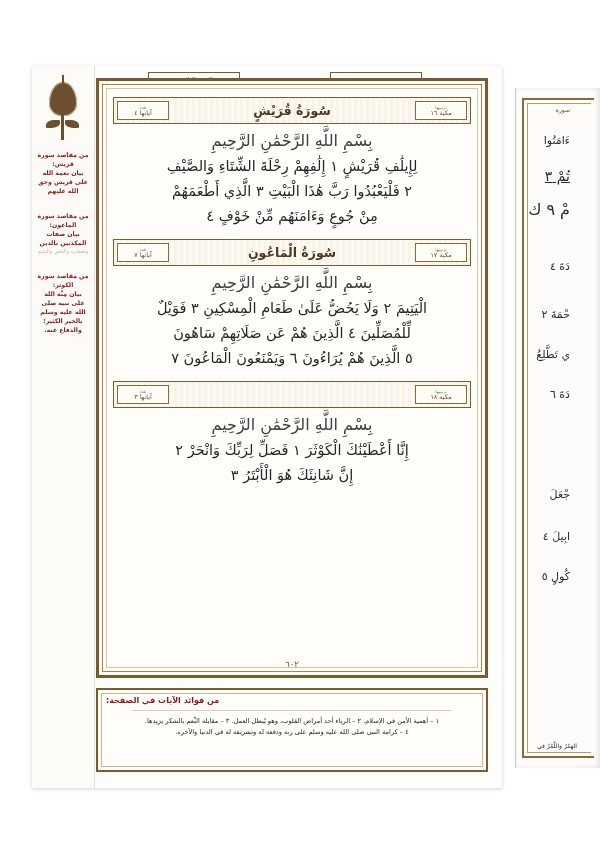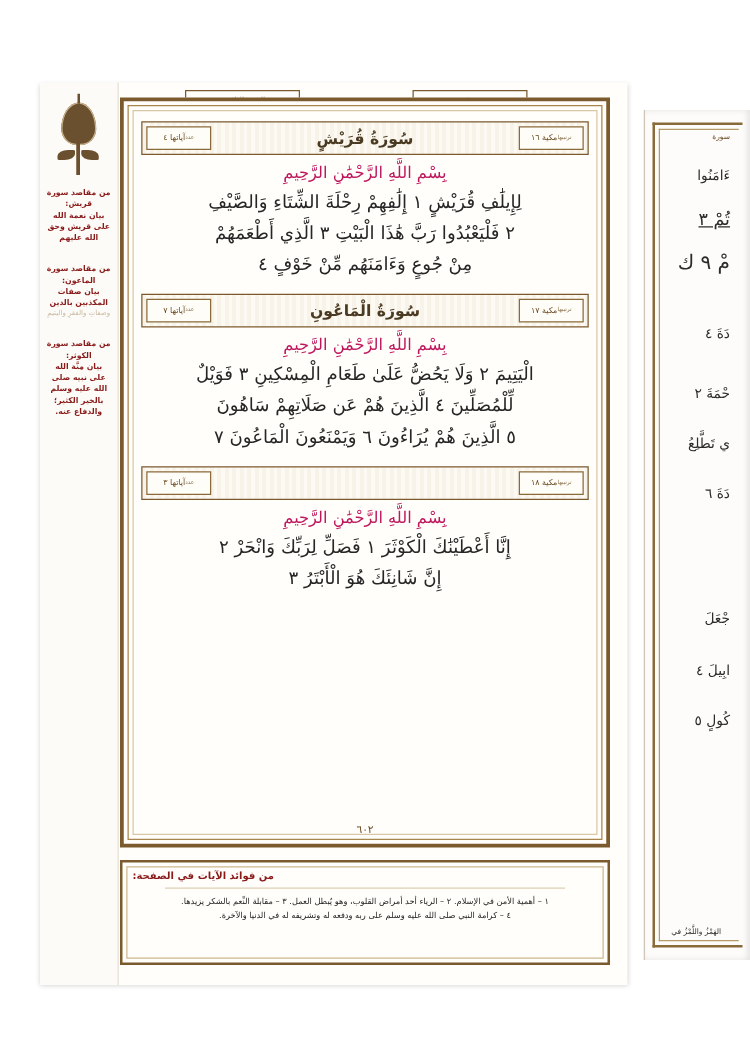--- a/index.html
+++ b/index.html
@@ -48,21 +48,21 @@
   }
   .neighbour-inner::before {
     content: "";
     position: absolute;
     inset: 3px;
     border: 1px solid #b79a6a;
     border-right: none;
   }
   .neighbour-line {
     position: absolute;
-    right: 10px;
+    right: 24px;
     color: #2b2b2b;
     font-family: "DejaVu Sans", sans-serif;
     direction: rtl;
     white-space: nowrap;
   }
 
   
   .main-page {
     position: absolute;
     left: 32px;
@@ -227,41 +227,42 @@
     font-size: 12.5px;
     font-weight: bold;
     letter-spacing: 0.5px;
   }
   .band-chip {
     min-width: 52px;
     height: 19px;
     border: 1px solid #8a6a3a;
     background: #fffdf7;
     display: flex;
+    flex-direction: column;
     align-items: center;
     justify-content: center;
     line-height: 1;
     padding: 0 3px;
     box-sizing: border-box;
   }
   .band-chip .chip-top {
     color: #6b4a22;
     font-size: 6.4px;
   }
   .band-chip .chip-bot {
     color: #8a7450;
     font-size: 4.6px;
     margin-top: 1px;
   }
 
   
   .basmala {
     text-align: center;
-    color: #be185d;
-    font-size: 13px;
+    color: #404040;
+    font-size: 16px;
     margin: 7px 0 4px 0;
     letter-spacing: 0.5px;
   }
 
   
   .ayah-line {
     text-align: center;
     color: #262626;
     font-size: 14.5px;
     line-height: 25px;

